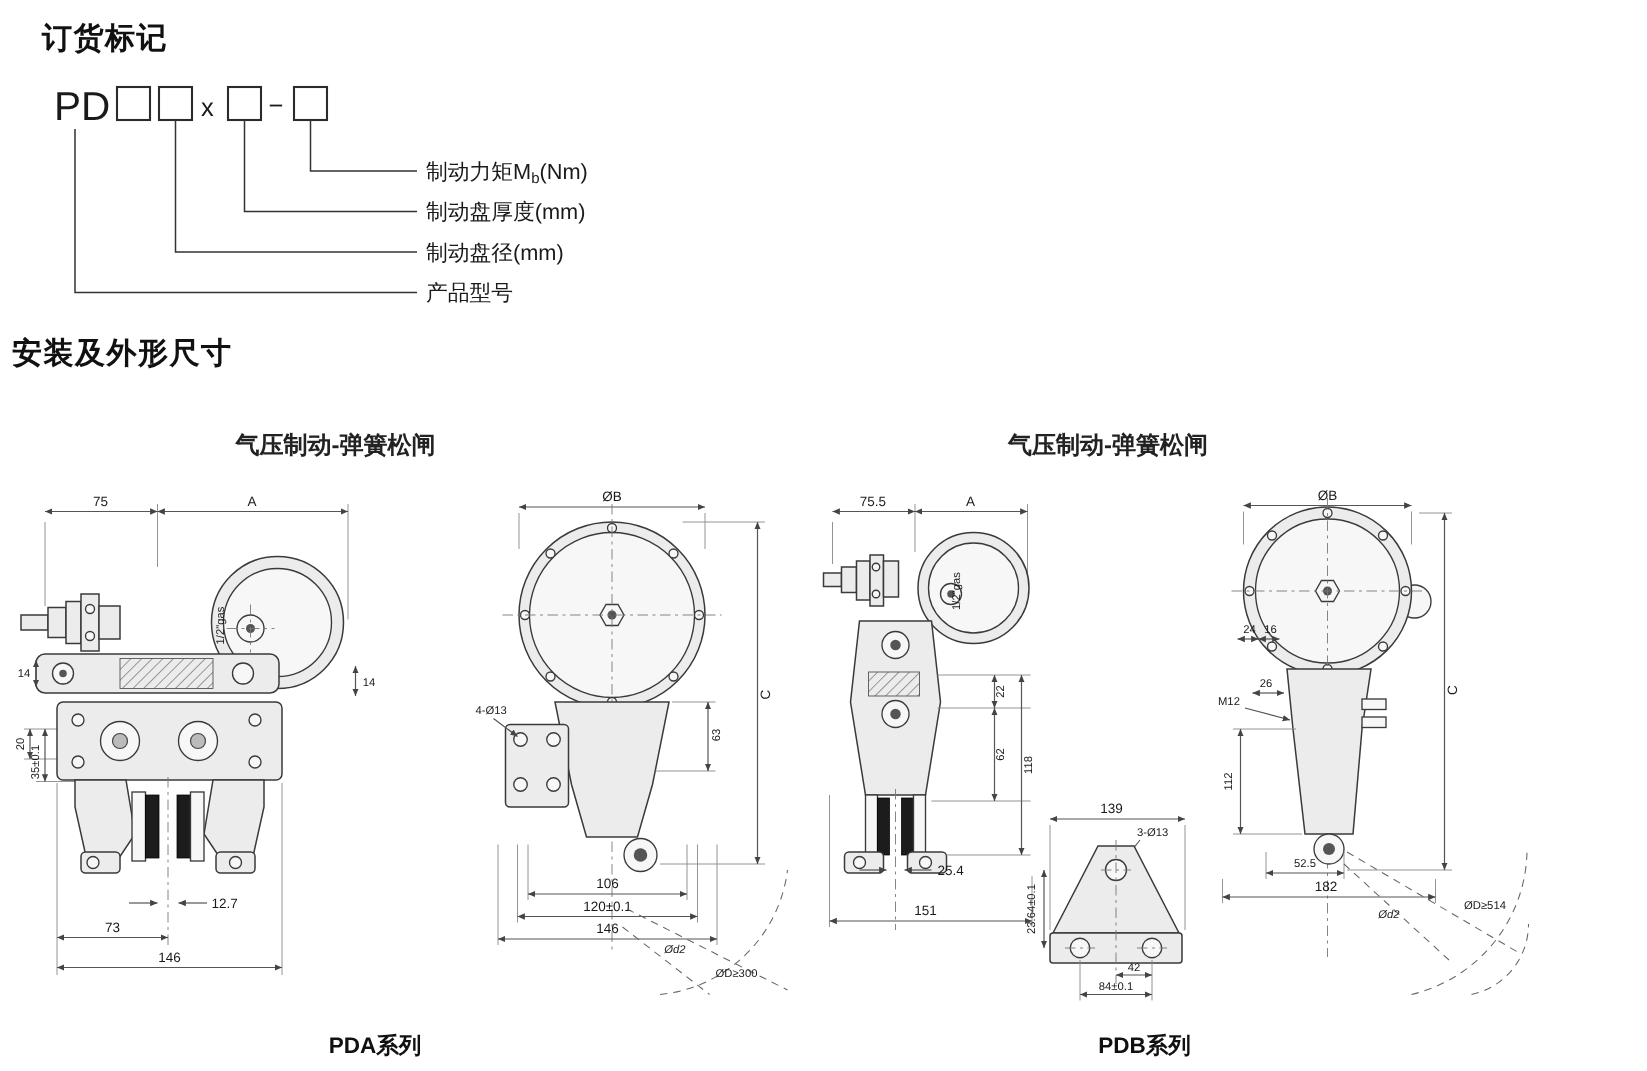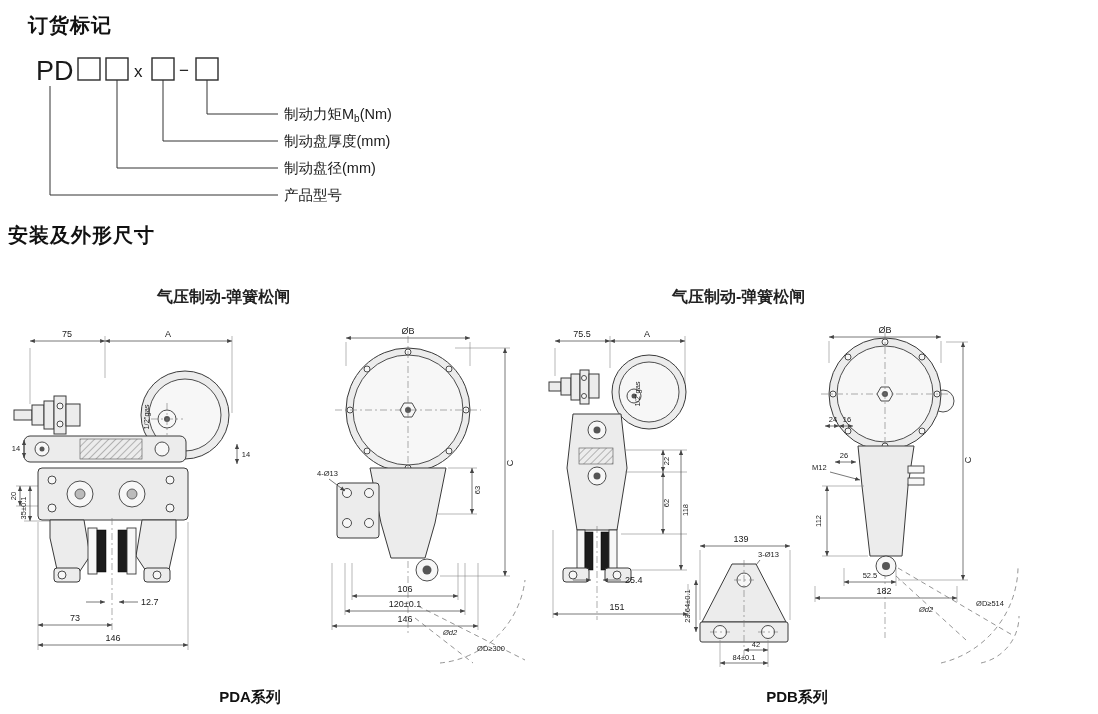--- a/index.html
+++ b/index.html
@@ -427,15 +427,15 @@
       <path class="dsh" d="M90,258 L160,322"></path>
       <path class="dsh" d="M92,250 L208,318"></path>
       <path class="dsh" d="M135,345 A100,100 0 0 0 212,250"></path>
       <path class="dsh" d="M175,345 A48,48 0 0 0 213,298"></path>
       <text class="d sm it" x="120" y="294">Ød2</text>
       <text class="d sm" x="184" y="288">ØD≥514</text>
     </g>
   </svg>
 
   <div class="series-label" style="left:195px;top:688px;">PDA系列</div>
-  <div class="series-label" style="left:742px;top:688px;">PDB系列</div>
+  <div class="series-label" style="left:708px;top:688px;">PDB系列</div>
 
 </div>
 
 </body></html>

